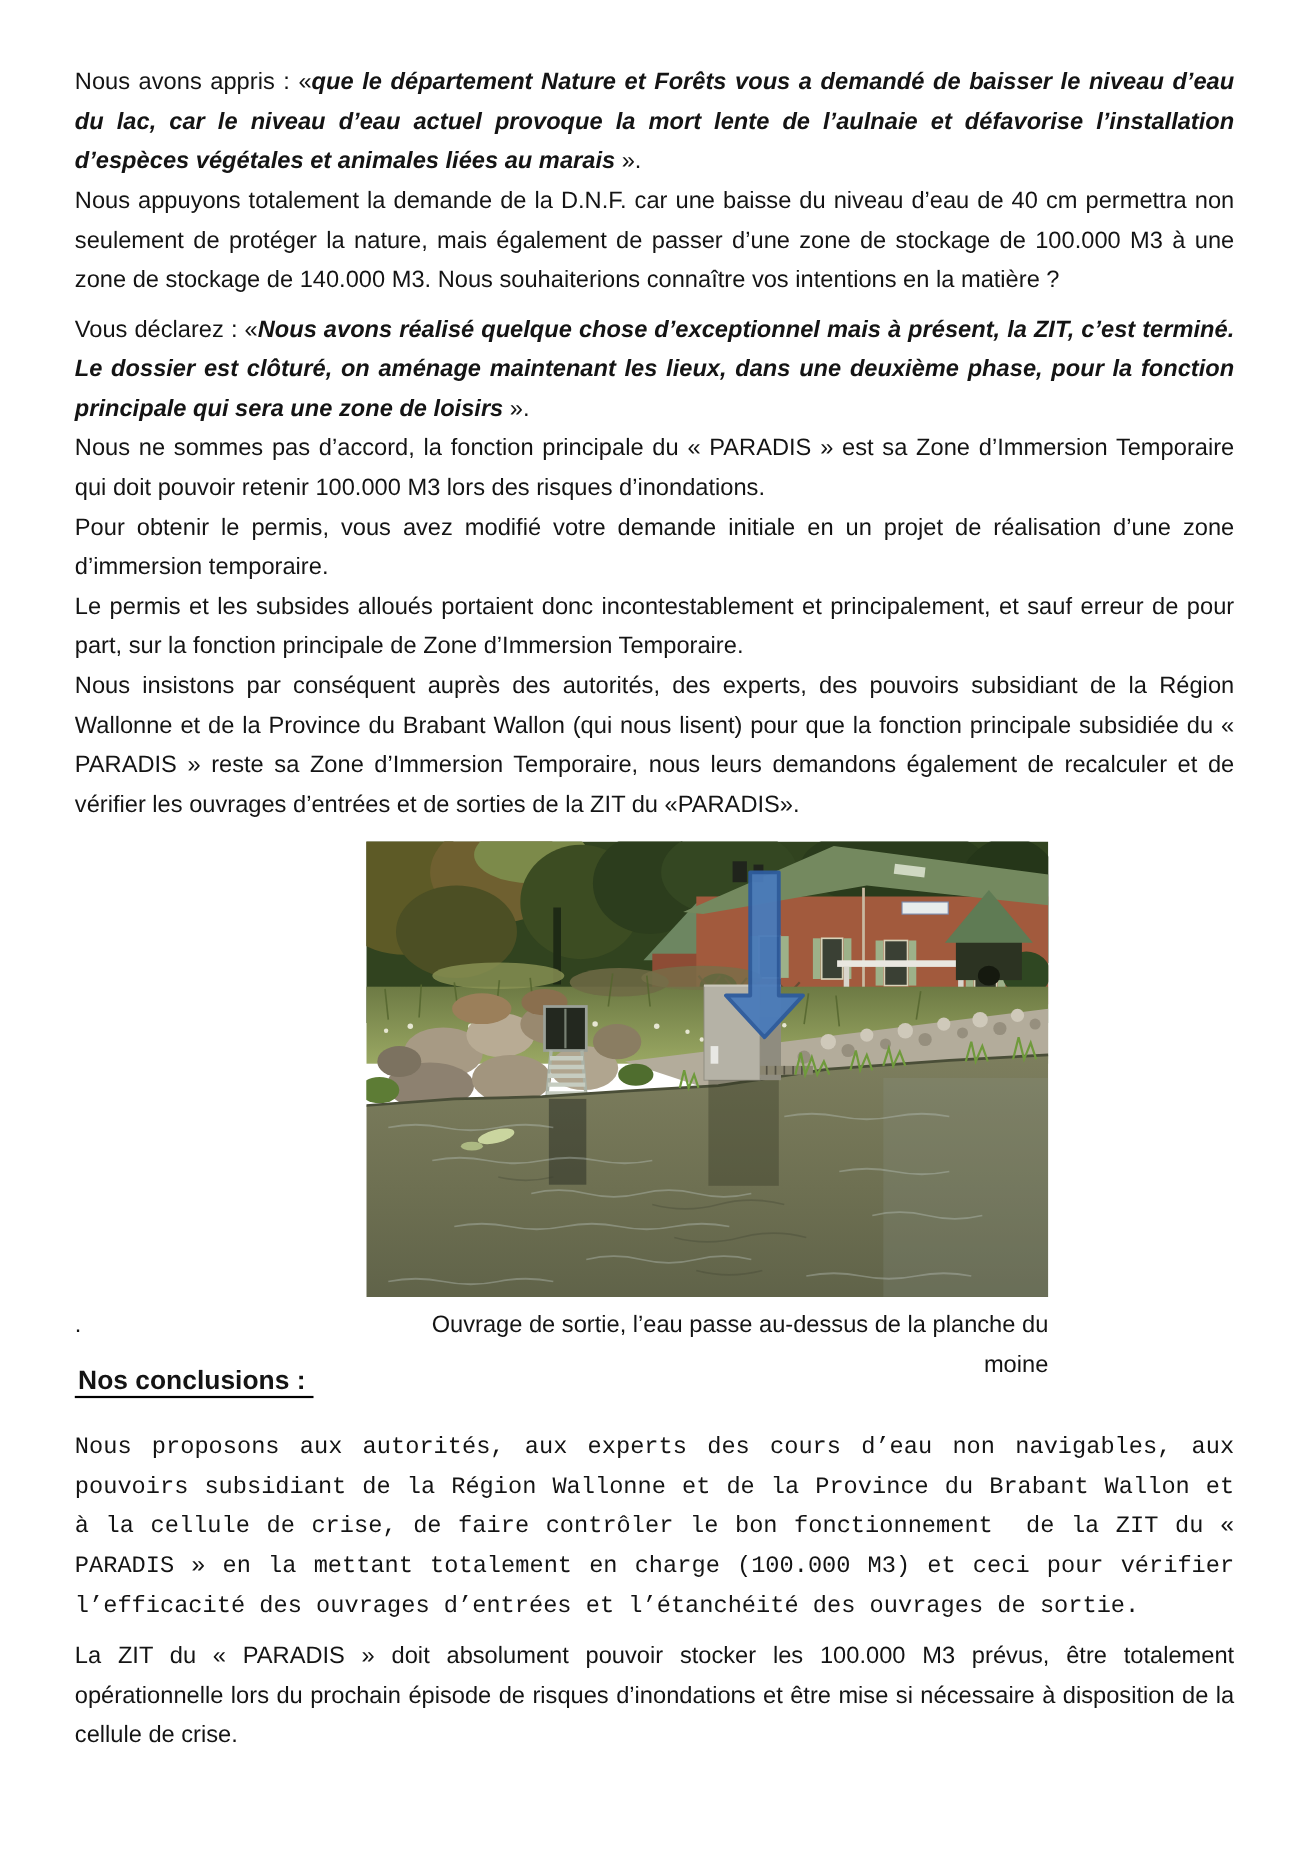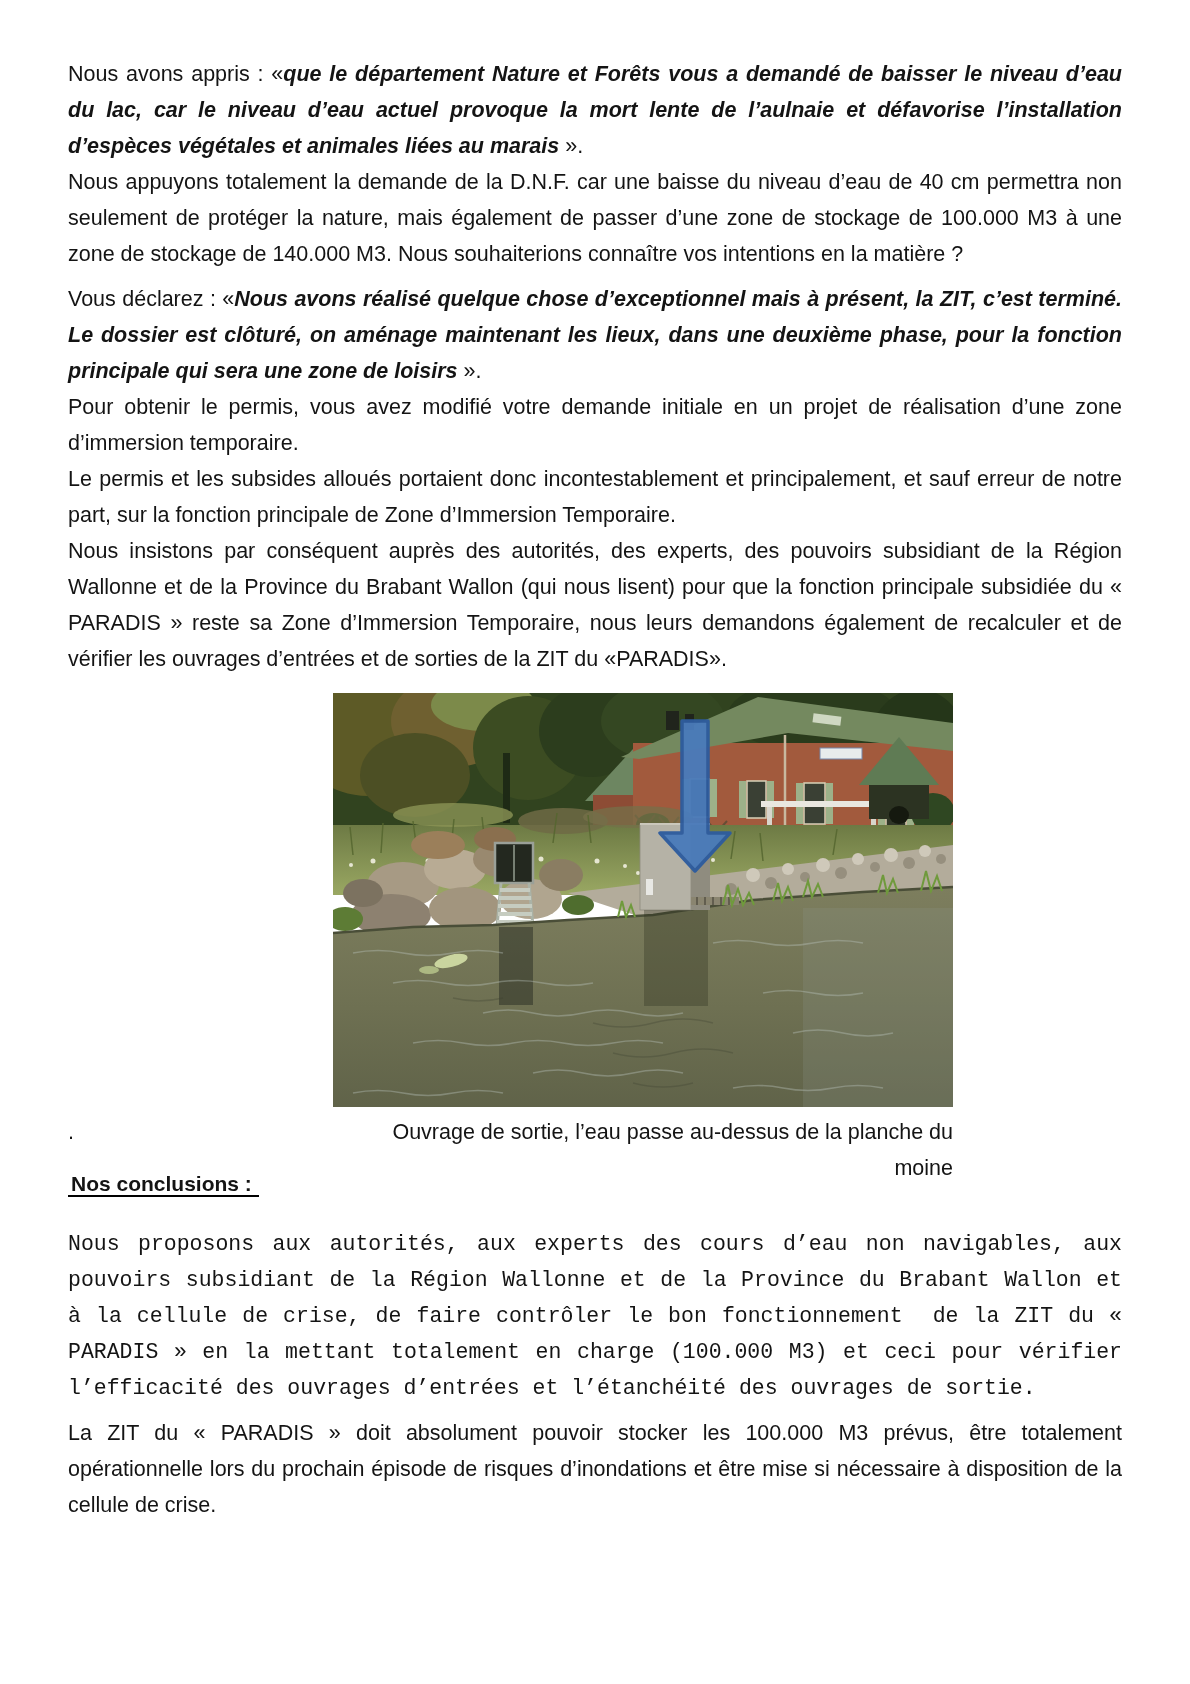--- a/index.html
+++ b/index.html
@@ -22,37 +22,38 @@
   .bi{font-weight:bold;font-style:italic;}
   .i{font-style:italic;}
   .figure-wrap{margin:16px 0 0 265px;width:620px;height:414px;}
   .figure-wrap svg{display:block;}
   .caption-row{position:relative;margin-top:7px;height:38px;}
   .caption-dot{position:absolute;left:0;top:0;}
   .caption-text{display:block;margin-left:265px;width:620px;text-align:right;}
   .heading-row{margin-top:14px;}
   .heading-underline{
     font-weight:bold;
-    font-size:21px;
+    font-size:24px;
     border-bottom:2.5px solid #000;
     padding:0 7px 0 3px;
   }
   .first-after-heading{margin-top:24px;font-family:Liberation Mono, monospace;}
 </style>
 </head>
 <body>
 
 <div class="page">
 
   <div id="text-top">
       <p class="para"><span>Nous avons appris : «</span><span class="bi">que le département Nature et Forêts vous a demandé de baisser le niveau d’eau du lac, car le niveau d’eau actuel provoque la mort lente de l’aulnaie et défavorise l’installation d’espèces végétales et animales liées au marais</span><span> ».</span></p>
       <p class="para"><span>Nous appuyons totalement la demande de la D.N.F. car une baisse du niveau d’eau de 40 cm permettra non seulement de protéger la nature, mais également de passer d’une zone de stockage de 100.000 M3 à une zone de stockage de 140.000 M3. Nous souhaiterions connaître vos intentions en la matière ?</span></p>
       <p class="para space-before"><span>Vous déclarez : «</span><span class="bi">Nous avons réalisé quelque chose d’exceptionnel mais à présent, la ZIT, c’est terminé. Le dossier est clôturé, on aménage maintenant les lieux, dans une deuxième phase, pour la fonction principale qui sera une zone de loisirs</span><span> ».</span></p>
+      <p class="para"><span>Nous ne sommes pas d’accord, la fonction principale du « PARADIS » est sa Zone d’Immersion Temporaire qui doit pouvoir retenir 100.000 M3 lors des risques d’inondations.</span></p>
       <p class="para"><span>Pour obtenir le permis, vous avez modifié votre demande initiale en un projet de réalisation d’une zone d’immersion temporaire.</span></p>
-      <p class="para"><span>Le permis et les subsides alloués portaient donc incontestablement et principalement, et sauf erreur de notre part, sur la fonction principale de Zone d’Immersion Temporaire.</span></p>
+      <p class="para"><span>Le permis et les subsides alloués portaient donc incontestablement et principalement, et sauf erreur de pour part, sur la fonction principale de Zone d’Immersion Temporaire.</span></p>
       <p class="para"><span>Nous insistons par conséquent auprès des autorités, des experts, des pouvoirs subsidiant de la Région Wallonne et de la Province du Brabant Wallon (qui nous lisent) pour que la fonction principale subsidiée du « PARADIS » reste sa Zone d’Immersion Temporaire, nous leurs demandons également de recalculer et de vérifier les ouvrages d’entrées et de sorties de la ZIT du «PARADIS».</span></p>
     </div>
 
   <div class="figure-wrap">
 
     <svg viewBox="0 0 620 414" width="620" height="414">
       <defs>
         <linearGradient id="waterG" x1="0" y1="0" x2="0" y2="1">
           <stop offset="0" stop-color="#7d7e5e"></stop>
           <stop offset="0.55" stop-color="#6e7052"></stop>

